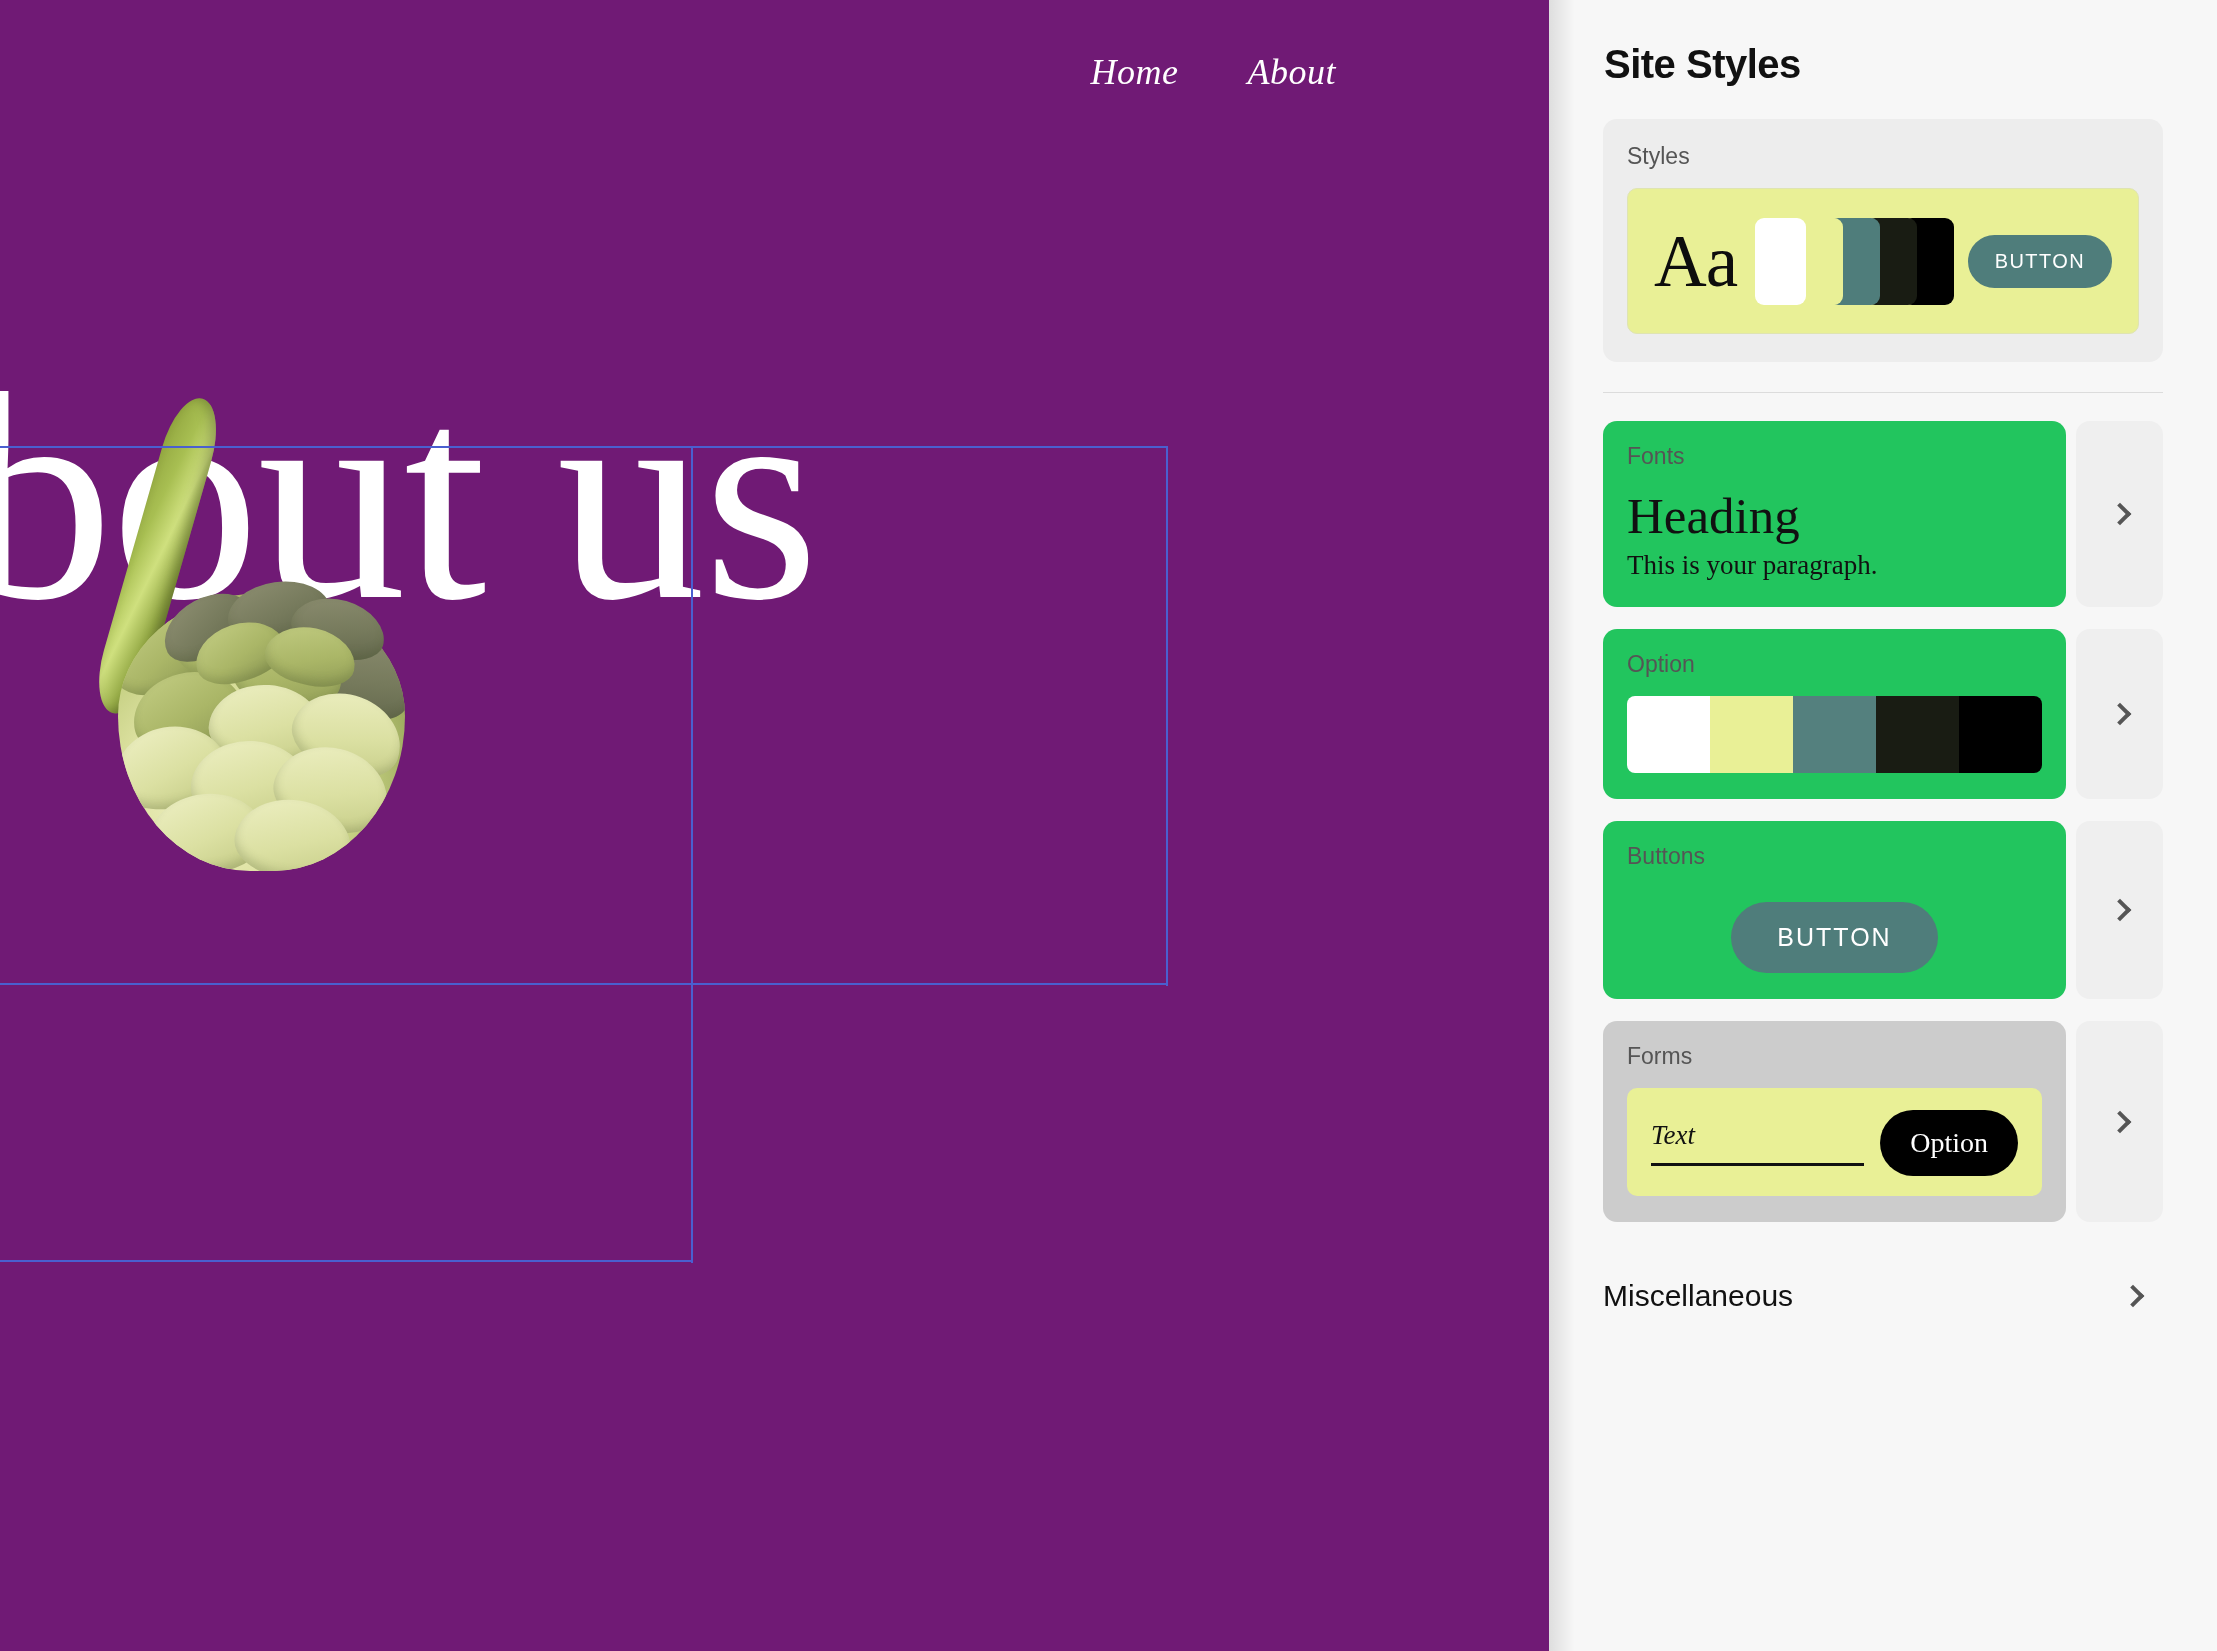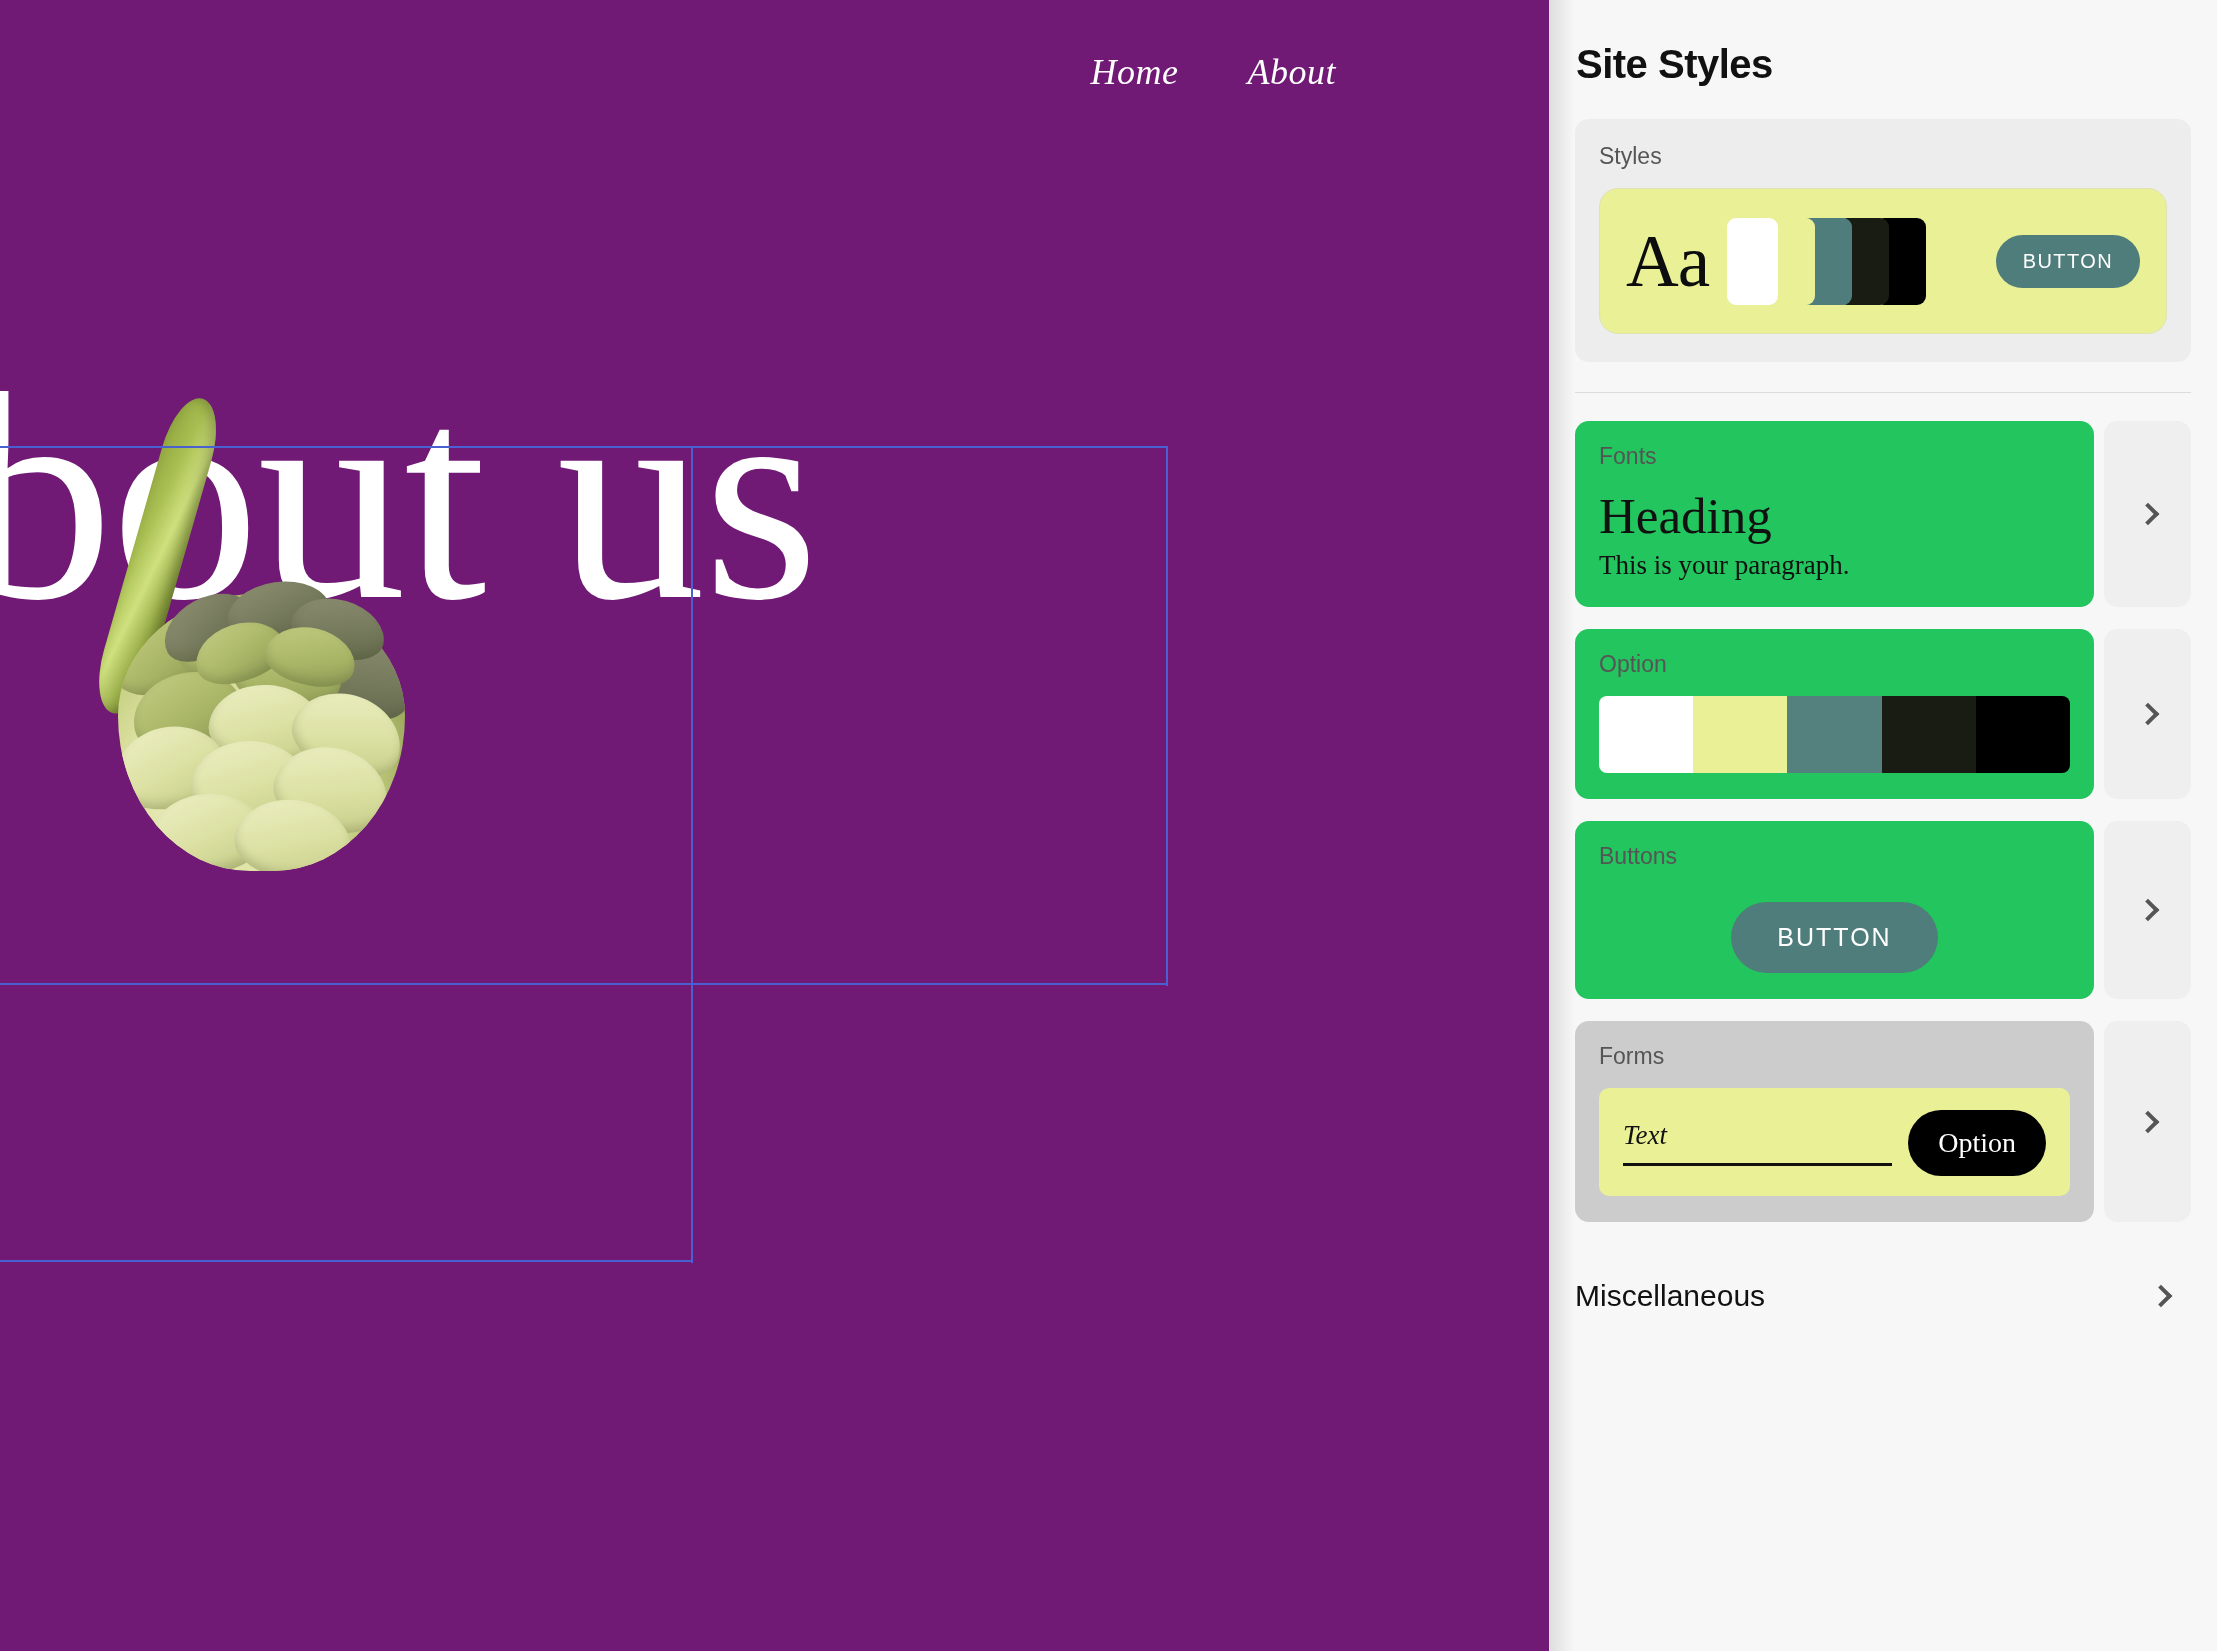--- a/index.html
+++ b/index.html
@@ -108,21 +108,21 @@
     width: 228px; height: 119px;
     z-index: 2;
   }
 
   
   .panel {
     position: relative;
     width: 668px; height: 1651px;
     background: #f7f7f7;
     flex: none;
-    padding: 0 26px;
+    padding: 0 54px;
   }
   .panel::before {
     content: "";
     position: absolute;
     left: 0; top: 0;
     width: 26px; height: 100%;
     background: linear-gradient(to right, rgba(0,0,0,0.10), rgba(0,0,0,0));
     pointer-events: none;
   }
 
@@ -146,21 +146,21 @@
   .themes-card {
     background: #ededed;
     border-radius: 14px;
     padding: 24px 24px 28px 24px;
     margin-bottom: 30px;
   }
   .theme-swatch-row {
     position: relative;
     background: #e9f096;
     border: 1px solid #dfe4b2;
-    border-radius: 19px;
+    border-radius: 10px;
     height: 146px;
     display: flex;
     align-items: center;
     padding: 0 26px;
     gap: 0;
   }
   .theme-aa {
     font-family: "Liberation Serif", serif;
     font-size: 73px;
     color: #0d0d0d;

